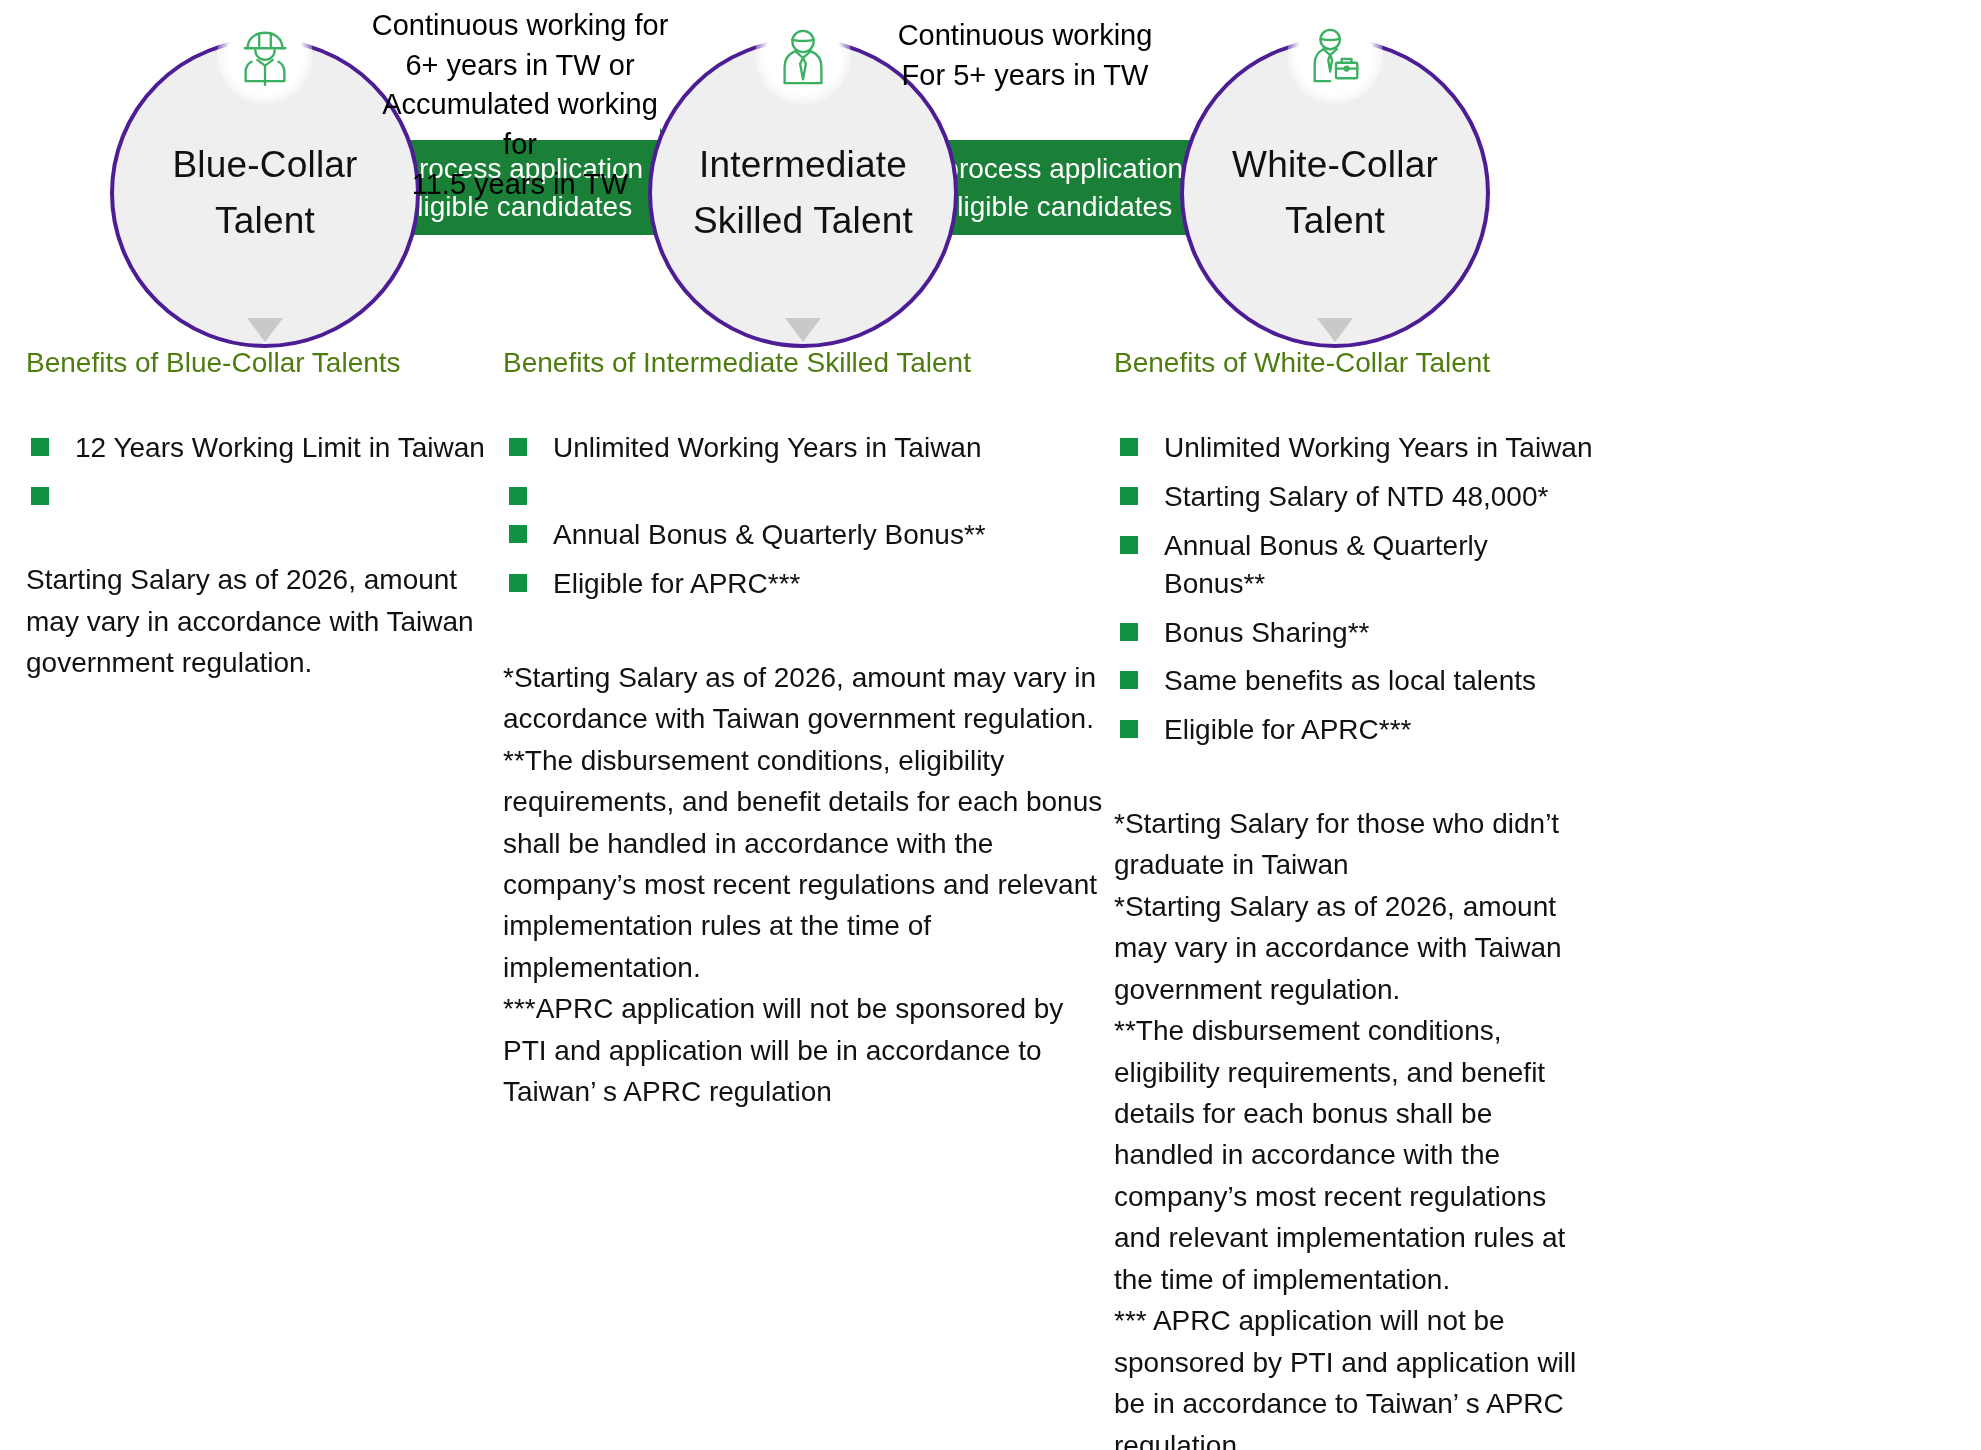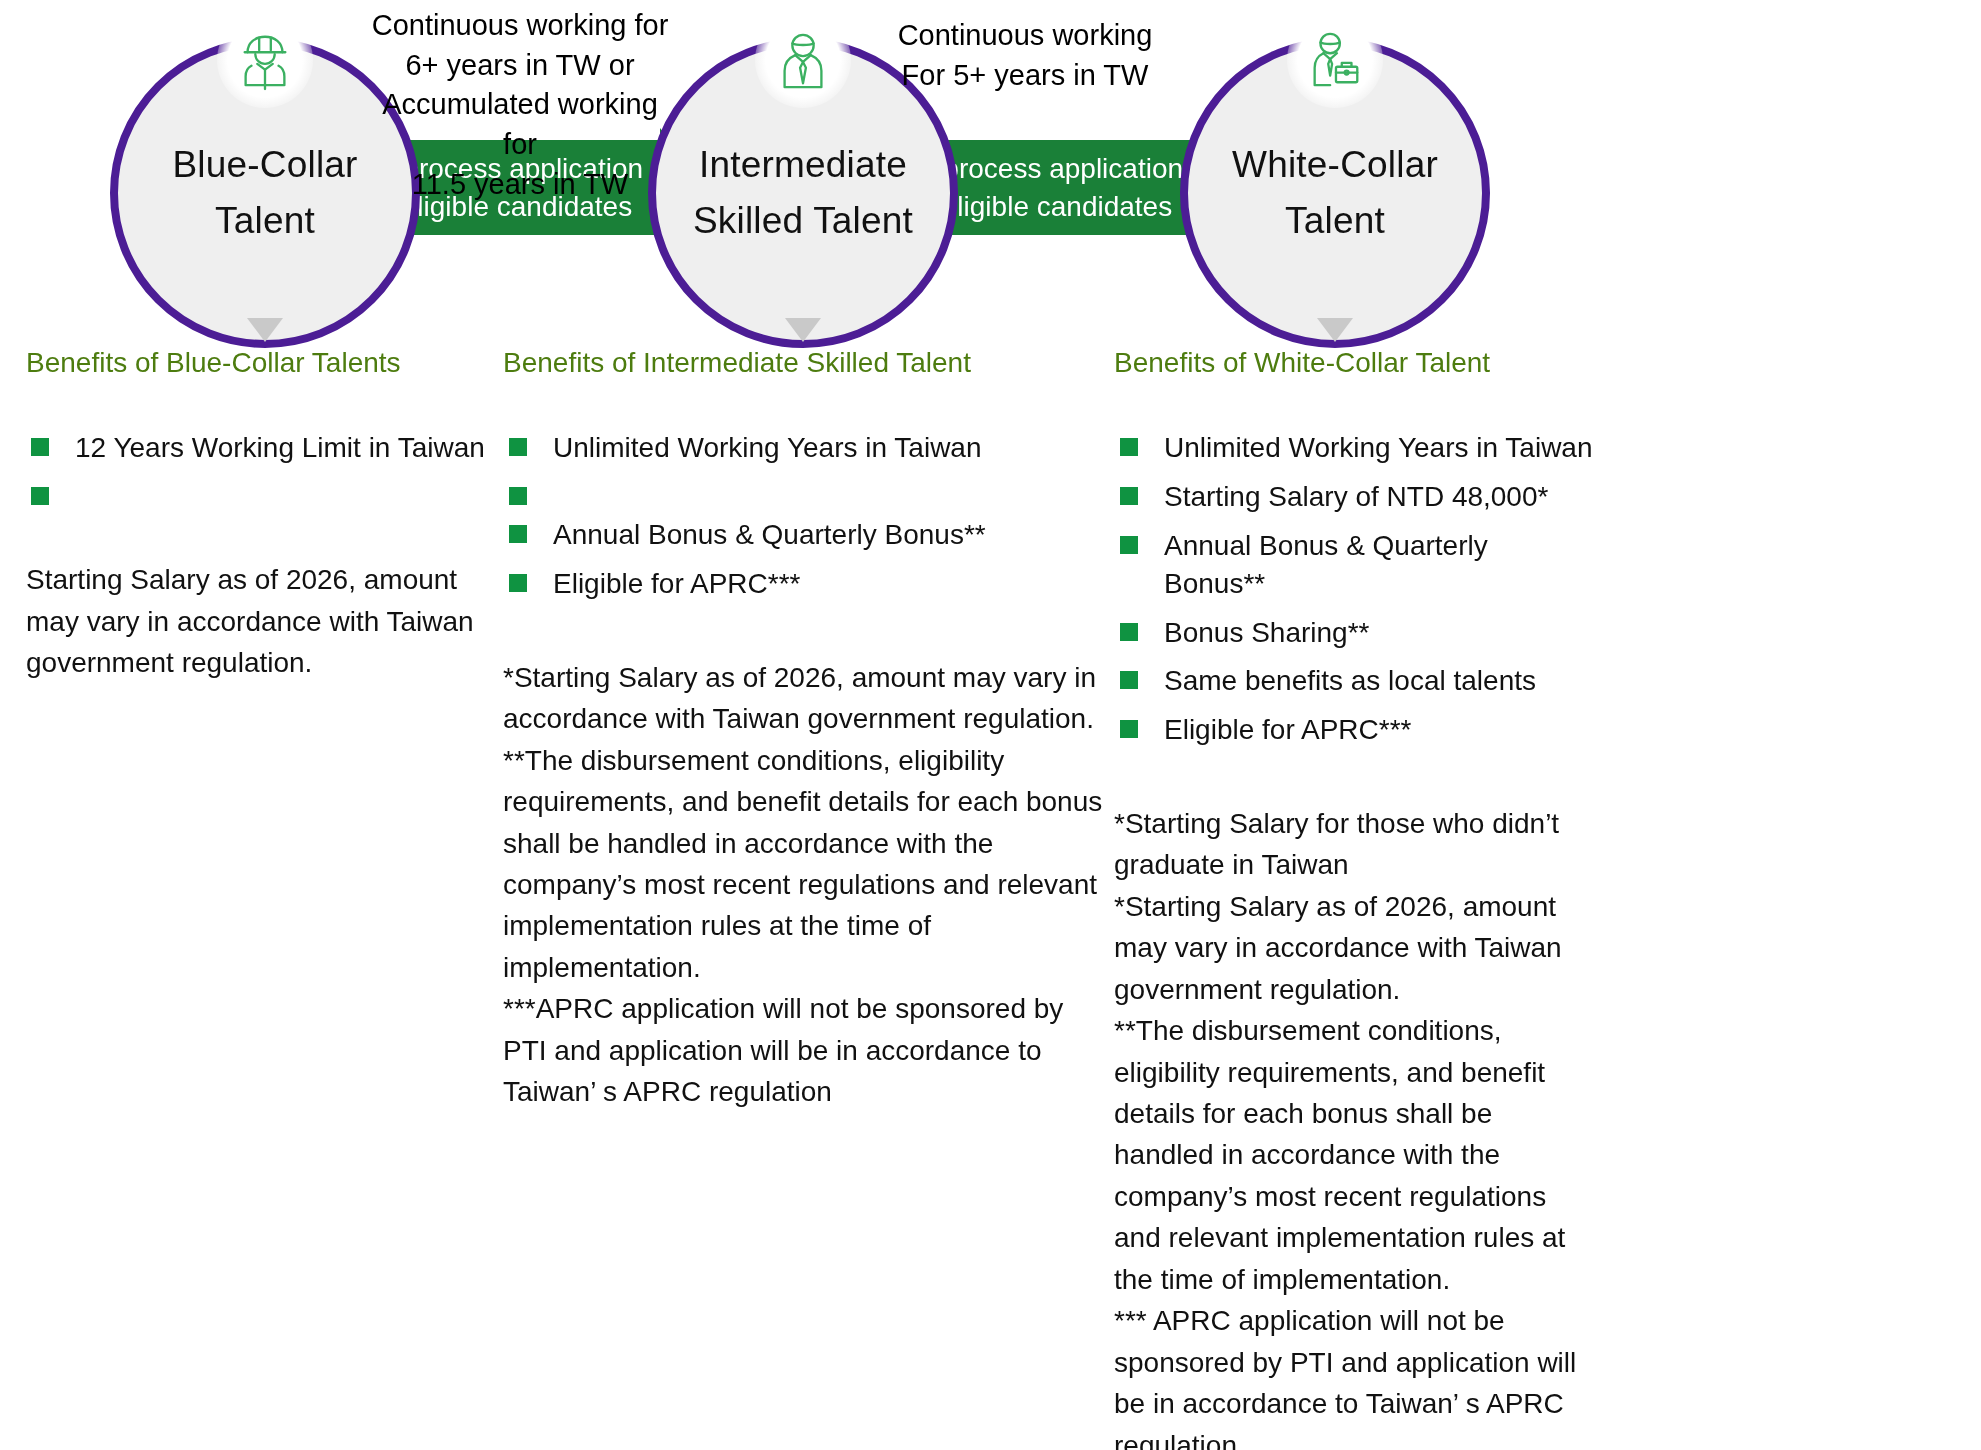--- a/index.html
+++ b/index.html
@@ -24,21 +24,21 @@
     width: 1981px;
     height: 420px;
   }
 
   .node {
     position: absolute;
     width: 310px;
     height: 310px;
     border-radius: 50%;
     background: #efefef;
-    border: 8px solid #4c1d95;
+    border: 4px solid #4c1d95;
     box-sizing: border-box;
     display: flex;
     flex-direction: column;
     justify-content: center;
     z-index: 3;
   }
   .node-label {
     text-align: center;
     font-size: 37px;
     line-height: 1.52;

